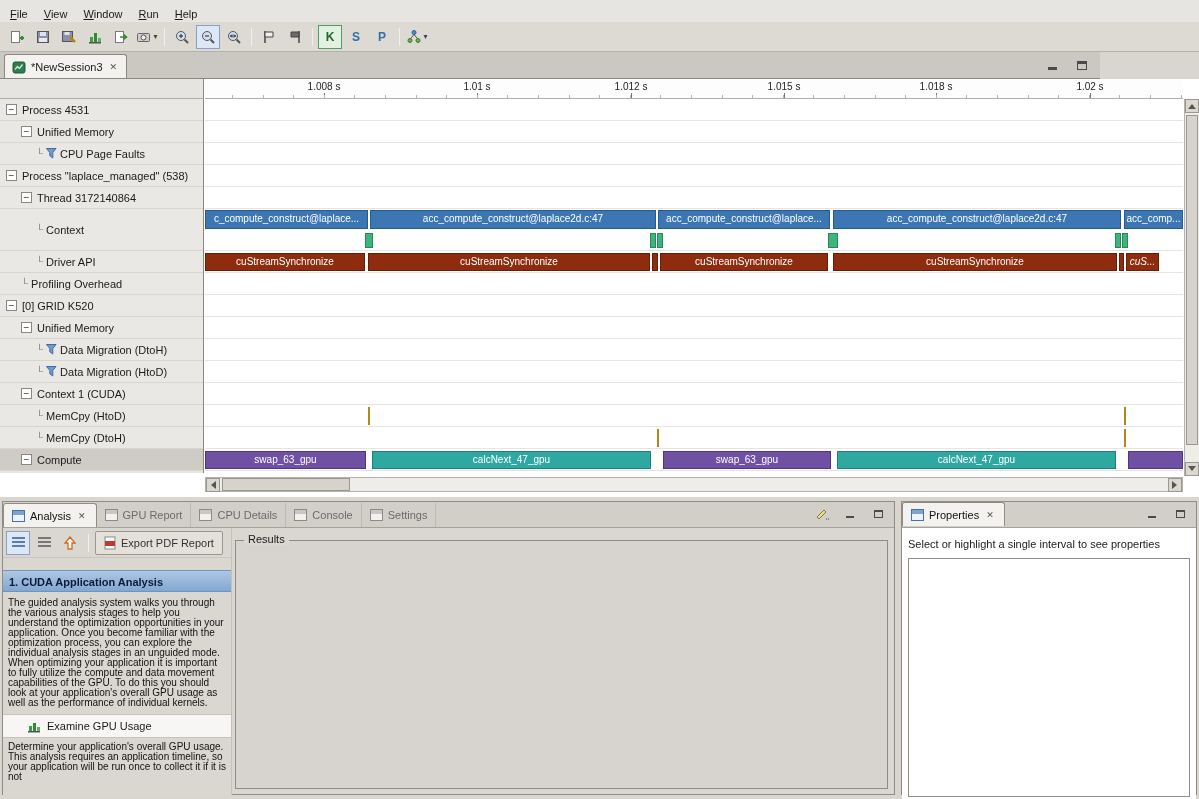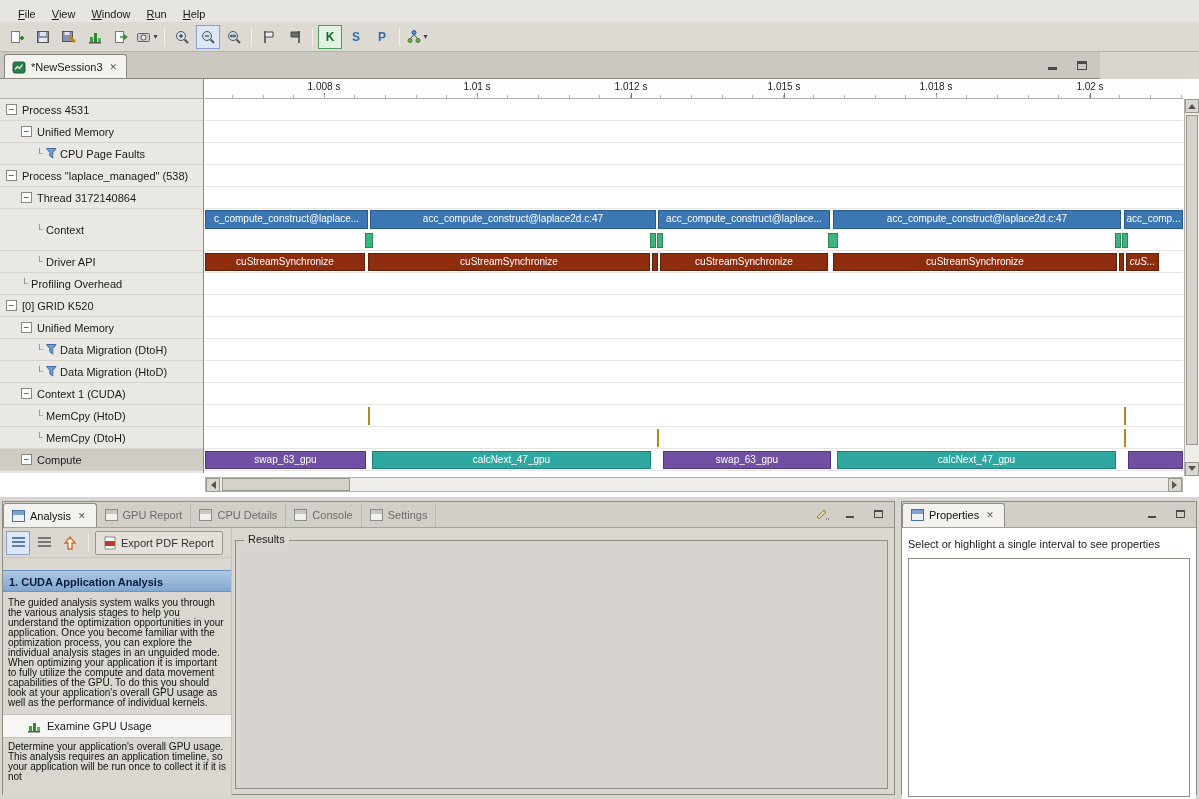--- a/index.html
+++ b/index.html
@@ -1,20 +1,20 @@
 <!DOCTYPE html>
 <html><head>
 <meta charset="utf-8">
 <style>
   *{box-sizing:border-box;margin:0;padding:0}
   html,body{width:1199px;height:799px;overflow:hidden}
   body{font-family:"Liberation Sans",sans-serif;font-size:11px;color:#1a1a1a;background:#d9d6d0;position:relative}
 
   
-  .menubar{position:absolute;left:0;top:0;width:1199px;height:28px;background:#e7e5e1;border-bottom:1px solid #c6c3bd;display:flex;align-items:center;padding-left:10px}
+  .menubar{position:absolute;left:0;top:0;width:1199px;height:28px;background:#e7e5e1;border-bottom:1px solid #c6c3bd;display:flex;align-items:center;padding-left:2px}
   .menu-item{padding:3px 8px;cursor:default}
   .accel{text-decoration:underline}
 
   
   .toolbar{position:absolute;left:0;top:22px;width:1199px;height:30px;background:#ddd9d3;border-bottom:1px solid #b5b2ab;display:flex;align-items:center;padding-left:4px}
   .tbtn{width:24px;height:24px;border:1px solid transparent;background:transparent;display:flex;align-items:center;justify-content:center;margin:0 1px;padding:0}
   .tbtn.pressed{border:1px solid #8aa0c8;background:#dde8f6}
   .tbtn.toggled-green{border:1px solid #4f9e5f;background:#e3f1e3}
   .tsep{width:1px;height:18px;background:#aeaba4;border-right:1px solid #f2f0ec;margin:0 4px}
   .dd{font-size:8px;color:#444;margin-left:1px}
@@ -66,21 +66,21 @@
   .tri-up{width:0;height:0;border:4px solid transparent;border-bottom:5px solid #555;margin-top:-3px}
   .tri-down{width:0;height:0;border:4px solid transparent;border-top:5px solid #555;margin-bottom:-3px}
   .tri-left{width:0;height:0;border:4px solid transparent;border-right:5px solid #555;margin-left:-3px}
   .tri-right{width:0;height:0;border:4px solid transparent;border-left:5px solid #555;margin-right:-3px}
 
   
   .bottom{position:absolute;left:0;top:497px;width:1199px;height:302px;background:#d9d6d0}
   .panel{position:absolute;top:4px;height:294px;border:1px solid #8f8c86;background:#dad7d1}
   .panel.analysis{left:2px;width:893px}
   .panel.props{left:901px;width:296px}
-  .vtabs{position:relative;height:26px;background:#d2cfc8;border-bottom:1px solid #a5a29b;display:flex;align-items:center}
+  .vtabs{position:relative;height:26px;background:#d2cfc8;border-bottom:1px solid #a5a29b;display:flex;align-items:flex-start}
   .vtab{height:24px;display:flex;align-items:center;gap:5px;padding:0 8px;color:#6b6b6b;border-right:1px solid #bdbab3}
   .vtab.active{background:#f4f2ef;border:1px solid #8f8c86;border-bottom:none;border-radius:3px 3px 0 0;color:#111}
   .vicon{width:13px;height:12px;border:1px solid #8a8a8a;background:linear-gradient(#c9c7c2 0 4px,#f2f1ee 4px);display:inline-block}
   .vicon.on{border-color:#4a6fa5;background:linear-gradient(#7fa3cf 0 4px,#eef3fa 4px)}
   .vclose{font-size:9px;color:#555;padding:1px 2px}
   .panel-right-icons{position:absolute;right:8px;top:5px;display:flex;gap:12px;align-items:center}
   .sm-min{width:8px;height:2px;background:#4a4a4a;margin-top:6px}
   .sm-max{width:9px;height:8px;border:1px solid #4a4a4a;border-top-width:2px}
 
   .acontent{position:relative;height:267px}

